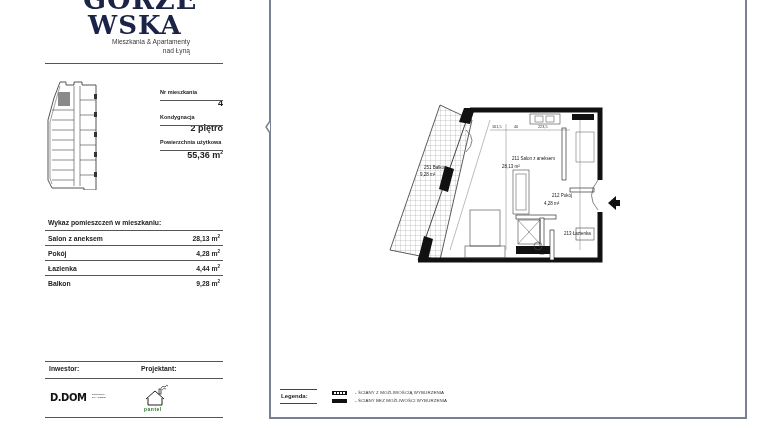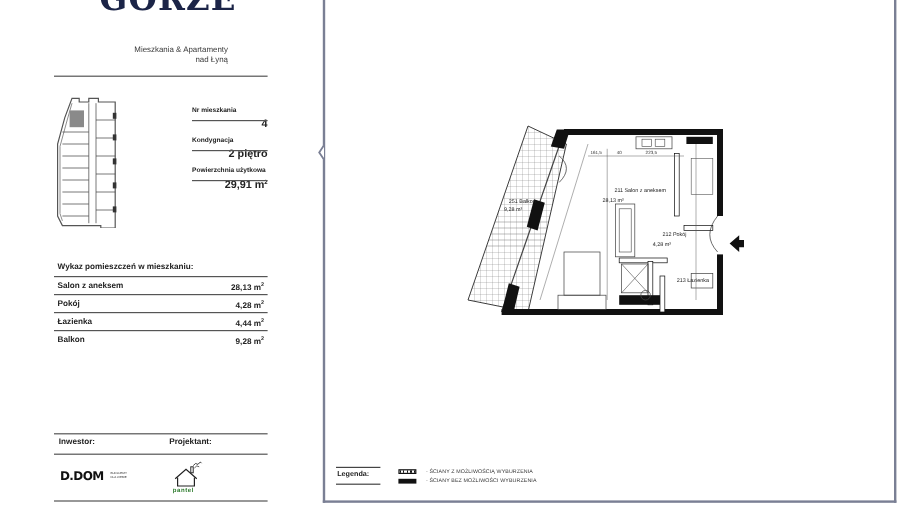--- a/index.html
+++ b/index.html
@@ -59,20 +59,21 @@
     .legend-sw1 { position: absolute; left: 332px; top: 391px; width: 15px; height: 4px; border: 1px solid #111;
       background: repeating-linear-gradient(90deg, #111 0 1px, #fff 1px 3px); }
     .legend-sw2 { position: absolute; left: 332px; top: 399px; width: 15px; height: 4px; background: #111; }
     .legend-txt { position: absolute; left: 355px; font-size: 4.4px; color: #333; letter-spacing: 0.1px; }
   </style>
 </head>
 <body>
 
 <div class="left">
   <div class="brand-line1">GÓRZE</div>
+  <div class="brand-line2">WSKA</div>
   <div class="brand-tag">
     <div>Mieszkania &amp; Apartamenty</div>
     <div>nad Łyną</div>
   </div>
   <div class="hr" style="top:63px"></div>
 
   <svg class="keyplan" viewBox="0 0 60 110">
     <path d="M10 18 L16 2 L22 2 L22 5 L30 5 L30 2 L38 2 L38 5 L52 5 L52 110 L40 110 L40 108 L8 108 L4 100 L4 40 Z" fill="#fff" stroke="#555" stroke-width="1"></path>
     <path d="M8 104 L6 98 L6 42 L12 20 L16 6" fill="none" stroke="#888" stroke-width="0.8"></path>
     <rect x="14" y="12" width="12" height="14" fill="#8a8a8a"></rect>
@@ -110,21 +111,21 @@
   <div class="hr" style="top:100px;left:160px;width:63px"></div>
 
   <div class="meta" style="top:114px">
     <div class="meta-label">Kondygnacja</div>
     <div class="meta-value" style="margin-top:3px">2 piętro</div>
   </div>
   <div class="hr" style="top:125px;left:160px;width:63px"></div>
 
   <div class="meta" style="top:139px">
     <div class="meta-label">Powierzchnia użytkowa</div>
-    <div class="meta-value" style="margin-top:4px"><span>29,91 m</span><sup>2</sup></div>
+    <div class="meta-value" style="margin-top:4px"><span>55,36 m</span><sup>2</sup></div>
   </div>
   <div class="hr" style="top:150px;left:160px;width:63px"></div>
 
   <div class="rooms-title">Wykaz pomieszczeń w mieszkaniu:</div>
 
   <div class="room-row" style="top:230px">
     <span class="name">Salon z aneksem</span>
     <span class="area"><span>28,13 m</span><sup>2</sup></span>
   </div>
   <div class="room-row" style="top:245px">

